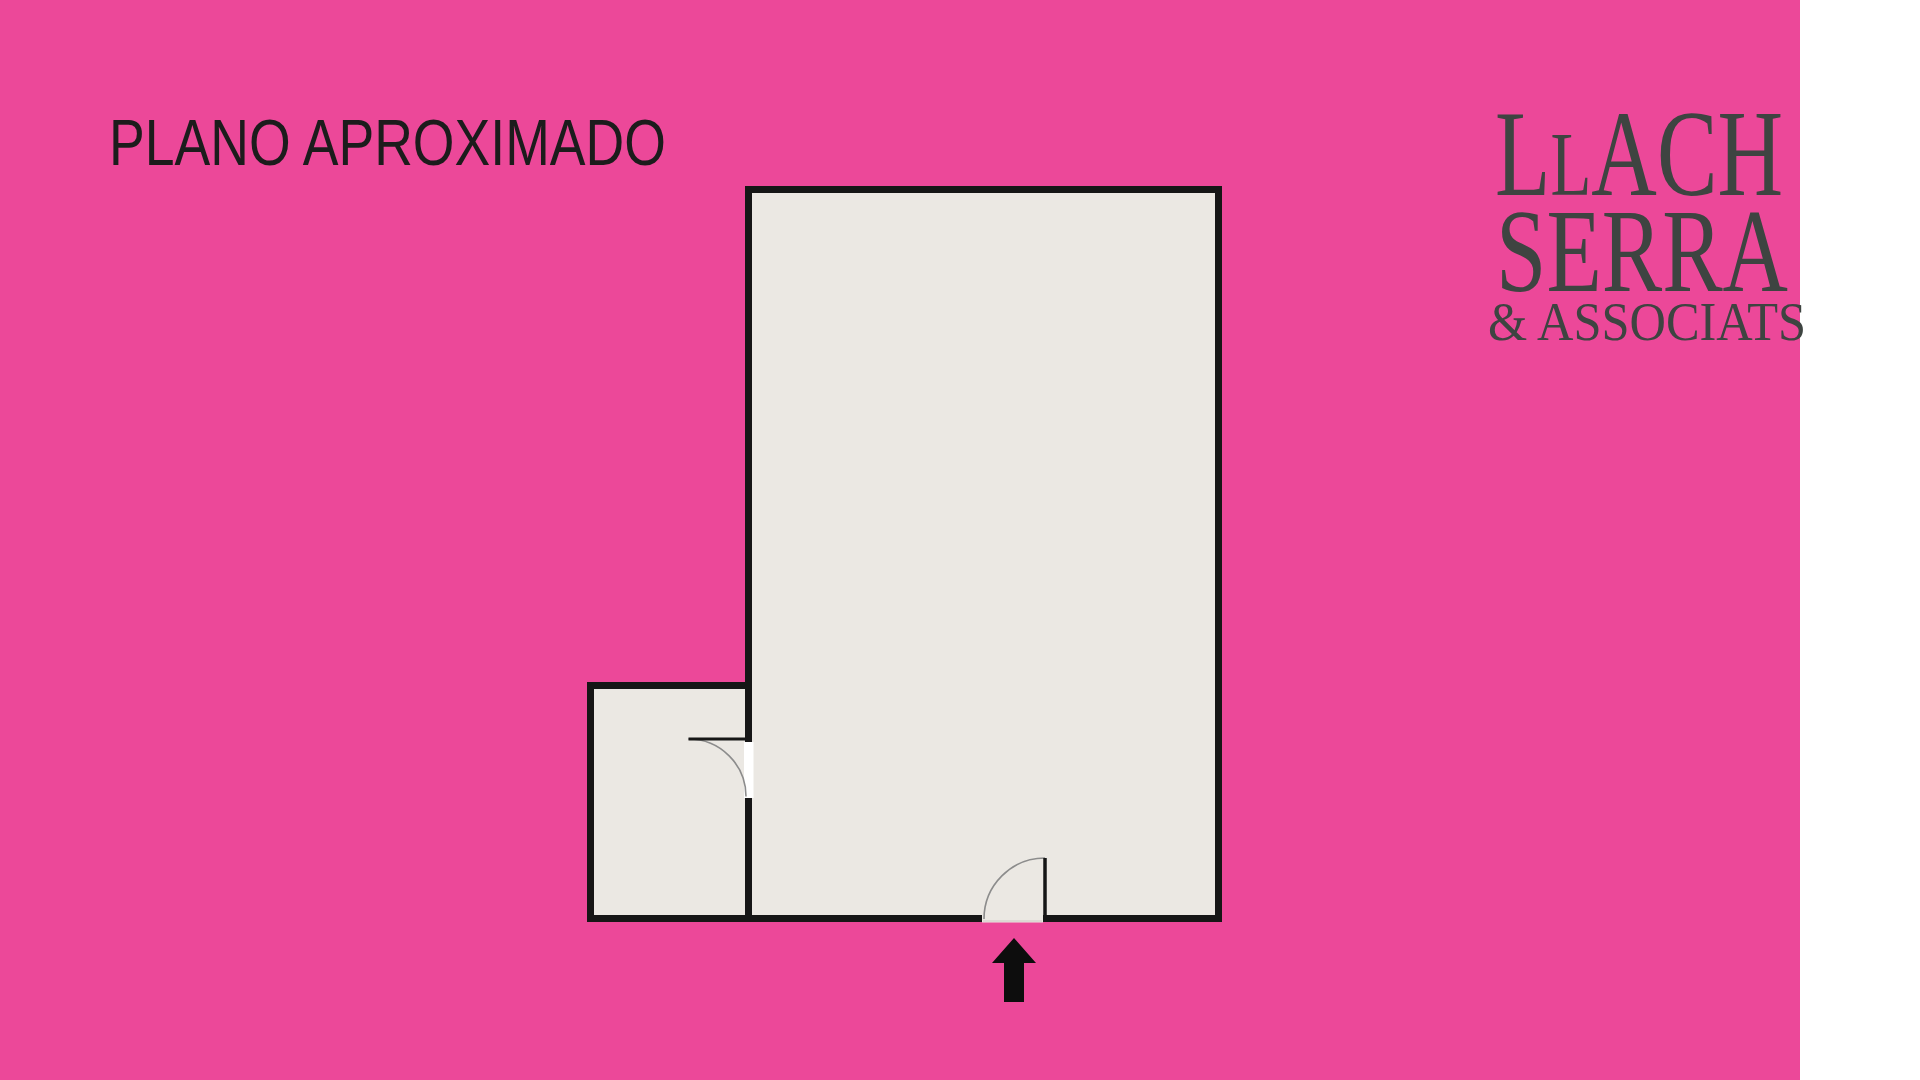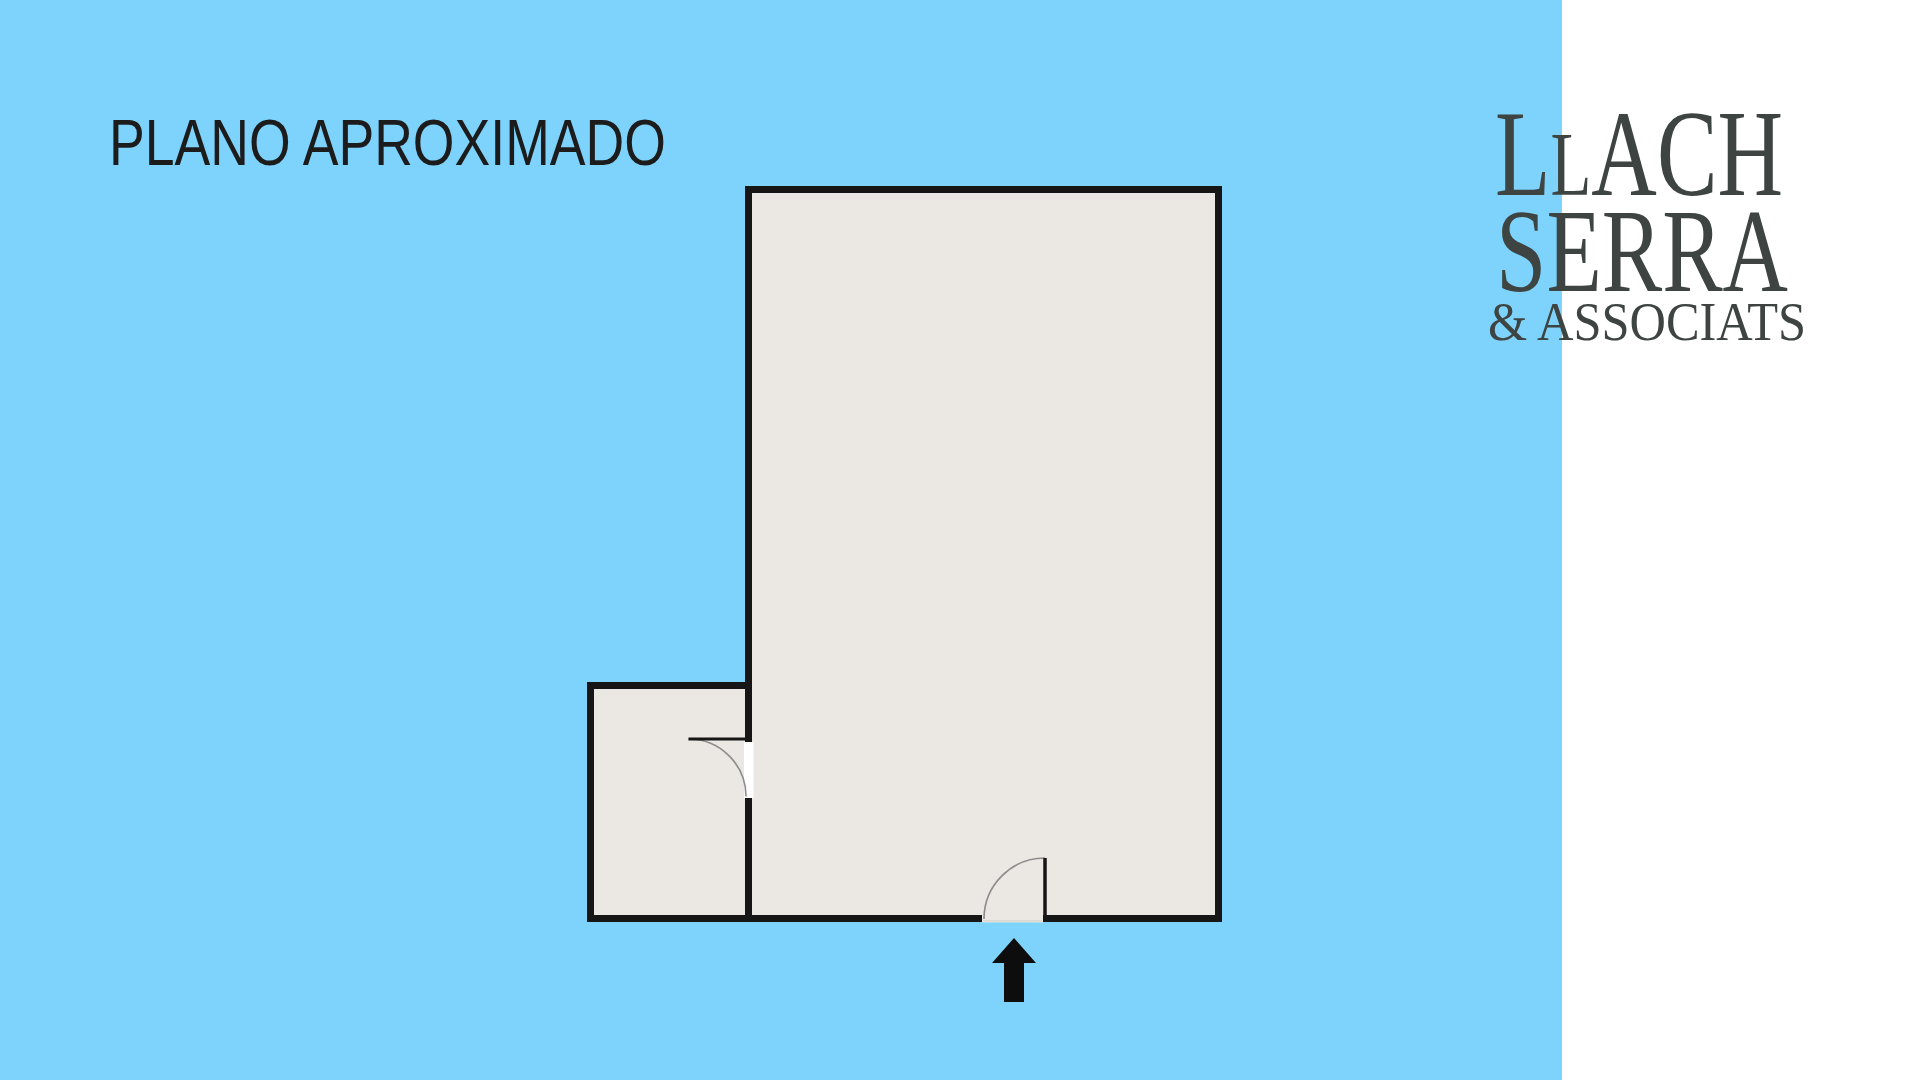--- a/index.html
+++ b/index.html
@@ -6,23 +6,23 @@
     margin: 0;
     padding: 0;
     background: #ffffff;
     width: 1920px;
     height: 1080px;
     overflow: hidden;
     font-family: "Liberation Sans", sans-serif;
   }
   .stage {
     position: relative;
-    width: 1562px;
+    width: 1800px;
     height: 1080px;
-    background: #7dd3fc;
+    background: #ec4899;
   }
   .scene {
     position: absolute;
     inset: 0;
   }
   text { user-select: none; }
 </style>
 </head>
 <body>
 

